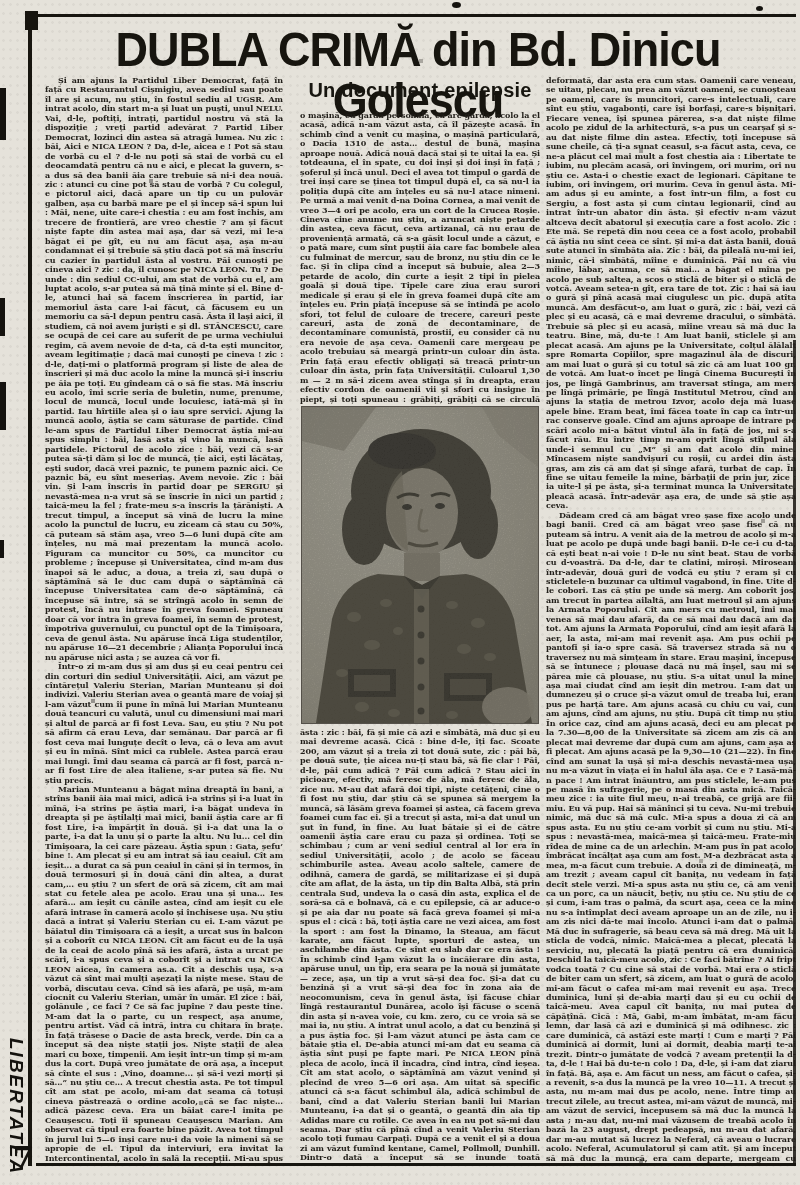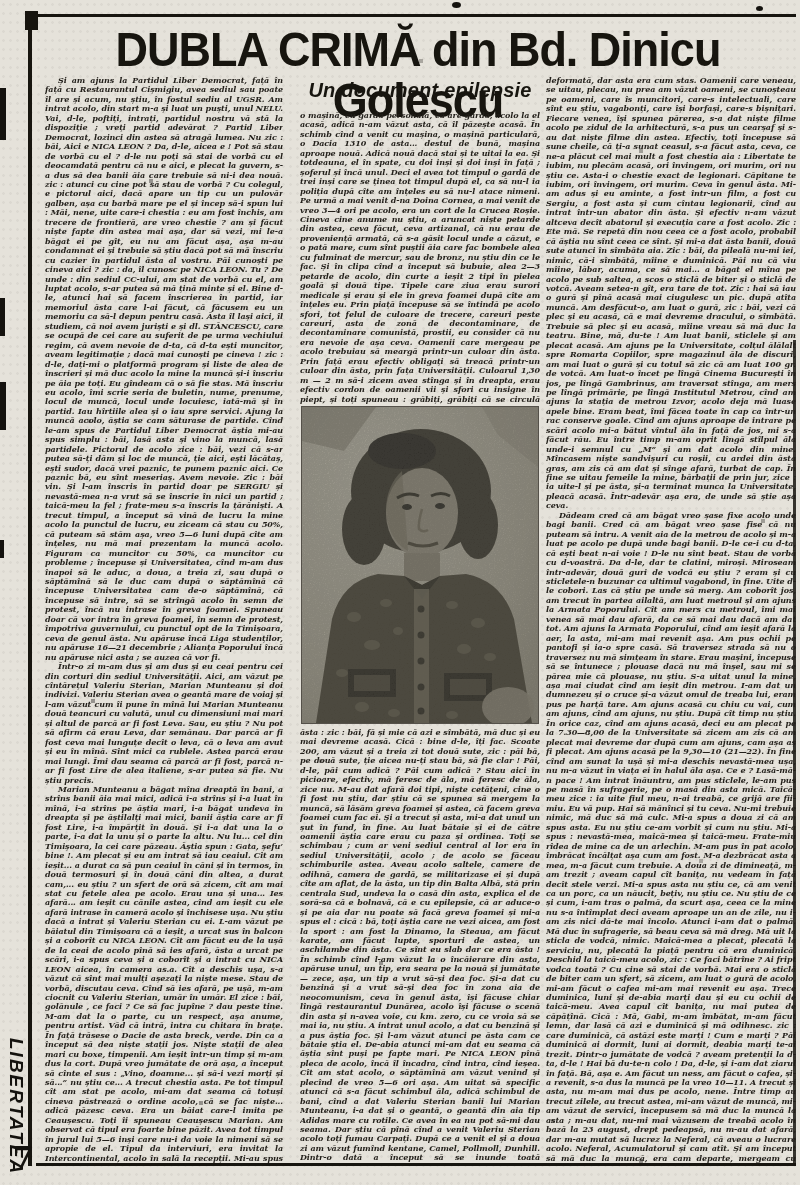--- a/index.html
+++ b/index.html
@@ -53,21 +53,21 @@
     position:absolute; left:40px; top:24px; width:756px; margin:0;
     font-family:"Liberation Sans", sans-serif; font-weight:bold;
     font-size:45px; line-height:1.05; letter-spacing:-1px;
     text-align:center; color:#17150f;
     transform:scaleY(1.08); transform-origin:top center;
   }
   
   .col {
     position:absolute; top:76px; height:1088px; overflow:hidden;
     text-align:justify;
-    font-size:8px; line-height:9.45px; font-weight:bold; letter-spacing:-0.1px;font-style:italic;
+    font-size:8px; line-height:9.45px; font-weight:bold; letter-spacing:-0.1px;
   }
   .col p { margin:0; text-indent:13px; }
   .col p.cont { text-indent:0; }
   #col-left  { left:45px;  width:238px; }
   #col-mid   { left:300px; width:240px; }
   #col-right { left:546px; width:250px; }
   .subhead {
     margin:2px 0 9px; text-indent:0; text-align:center;
     font-family:"Liberation Sans", sans-serif; font-weight:bold;
     font-size:20px; line-height:24px; letter-spacing:0.2px; color:#17150f;

